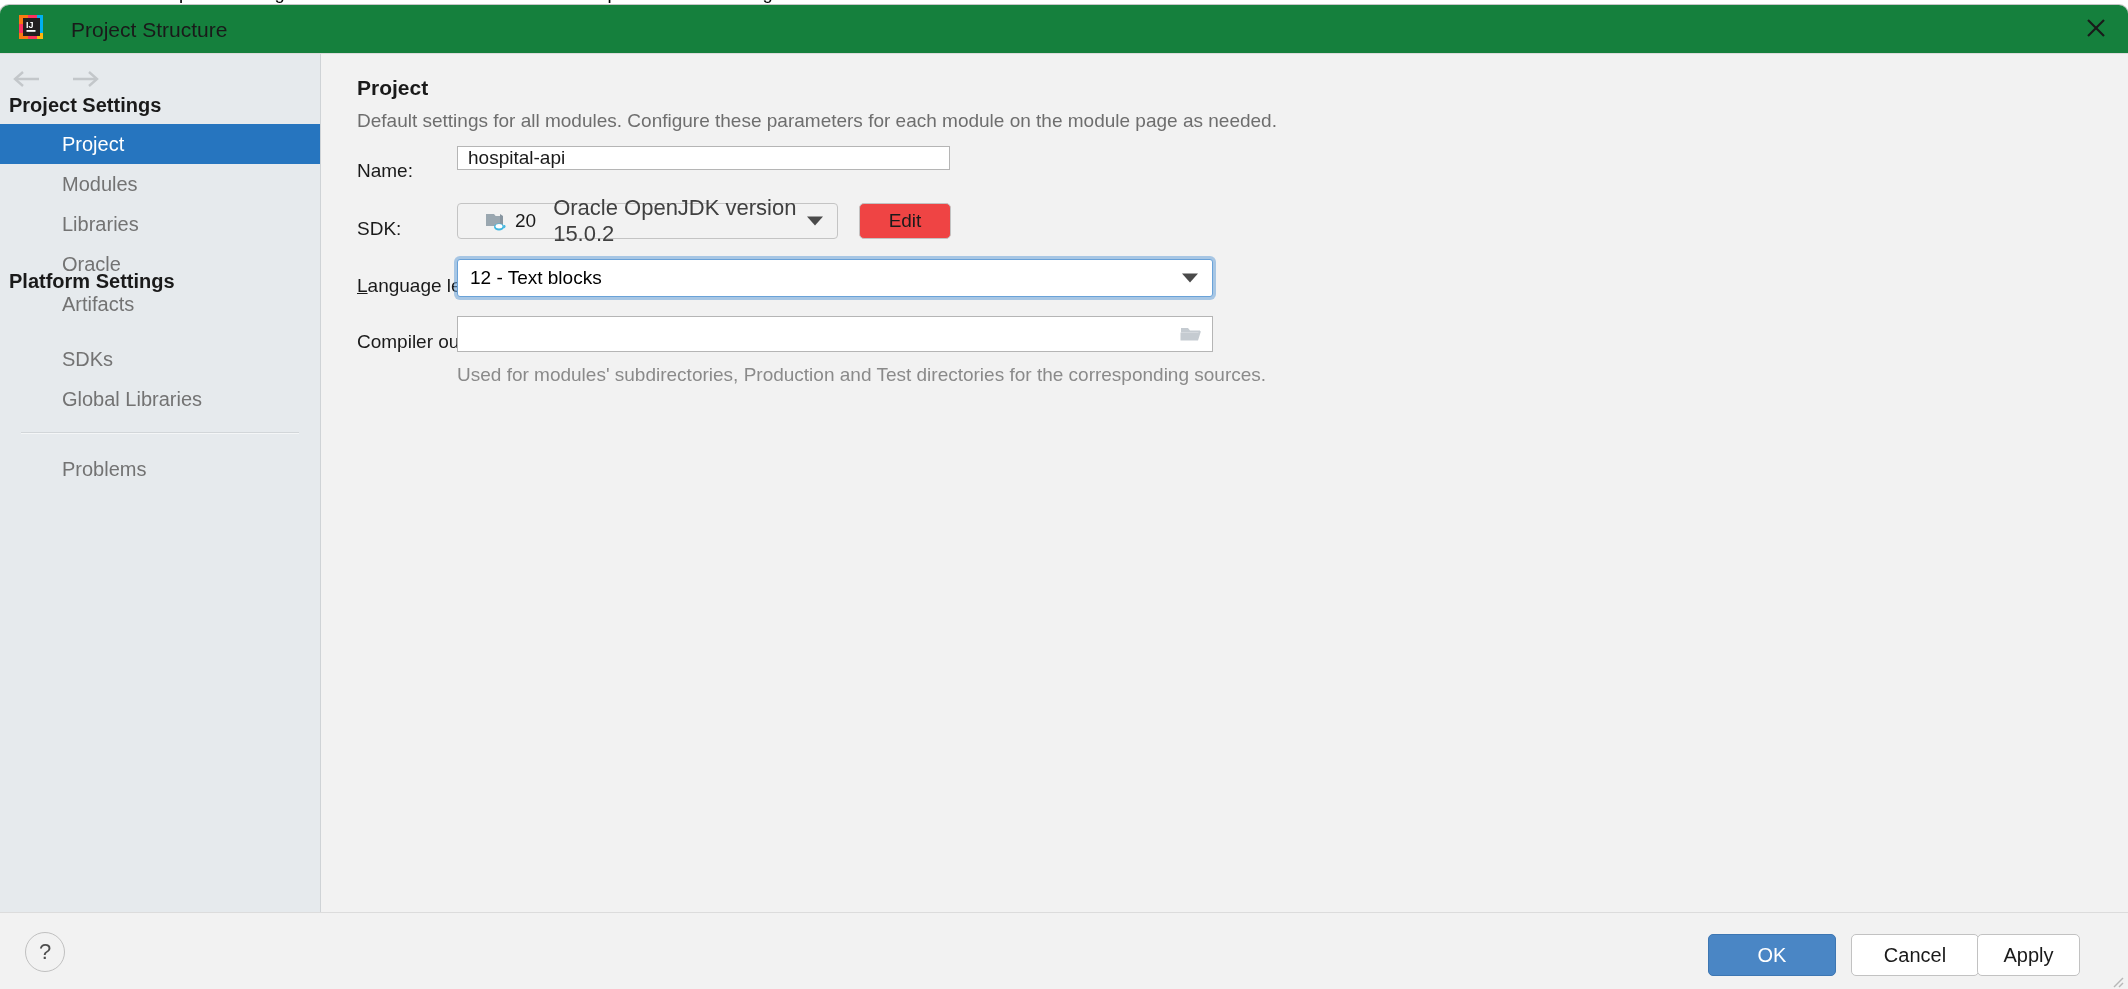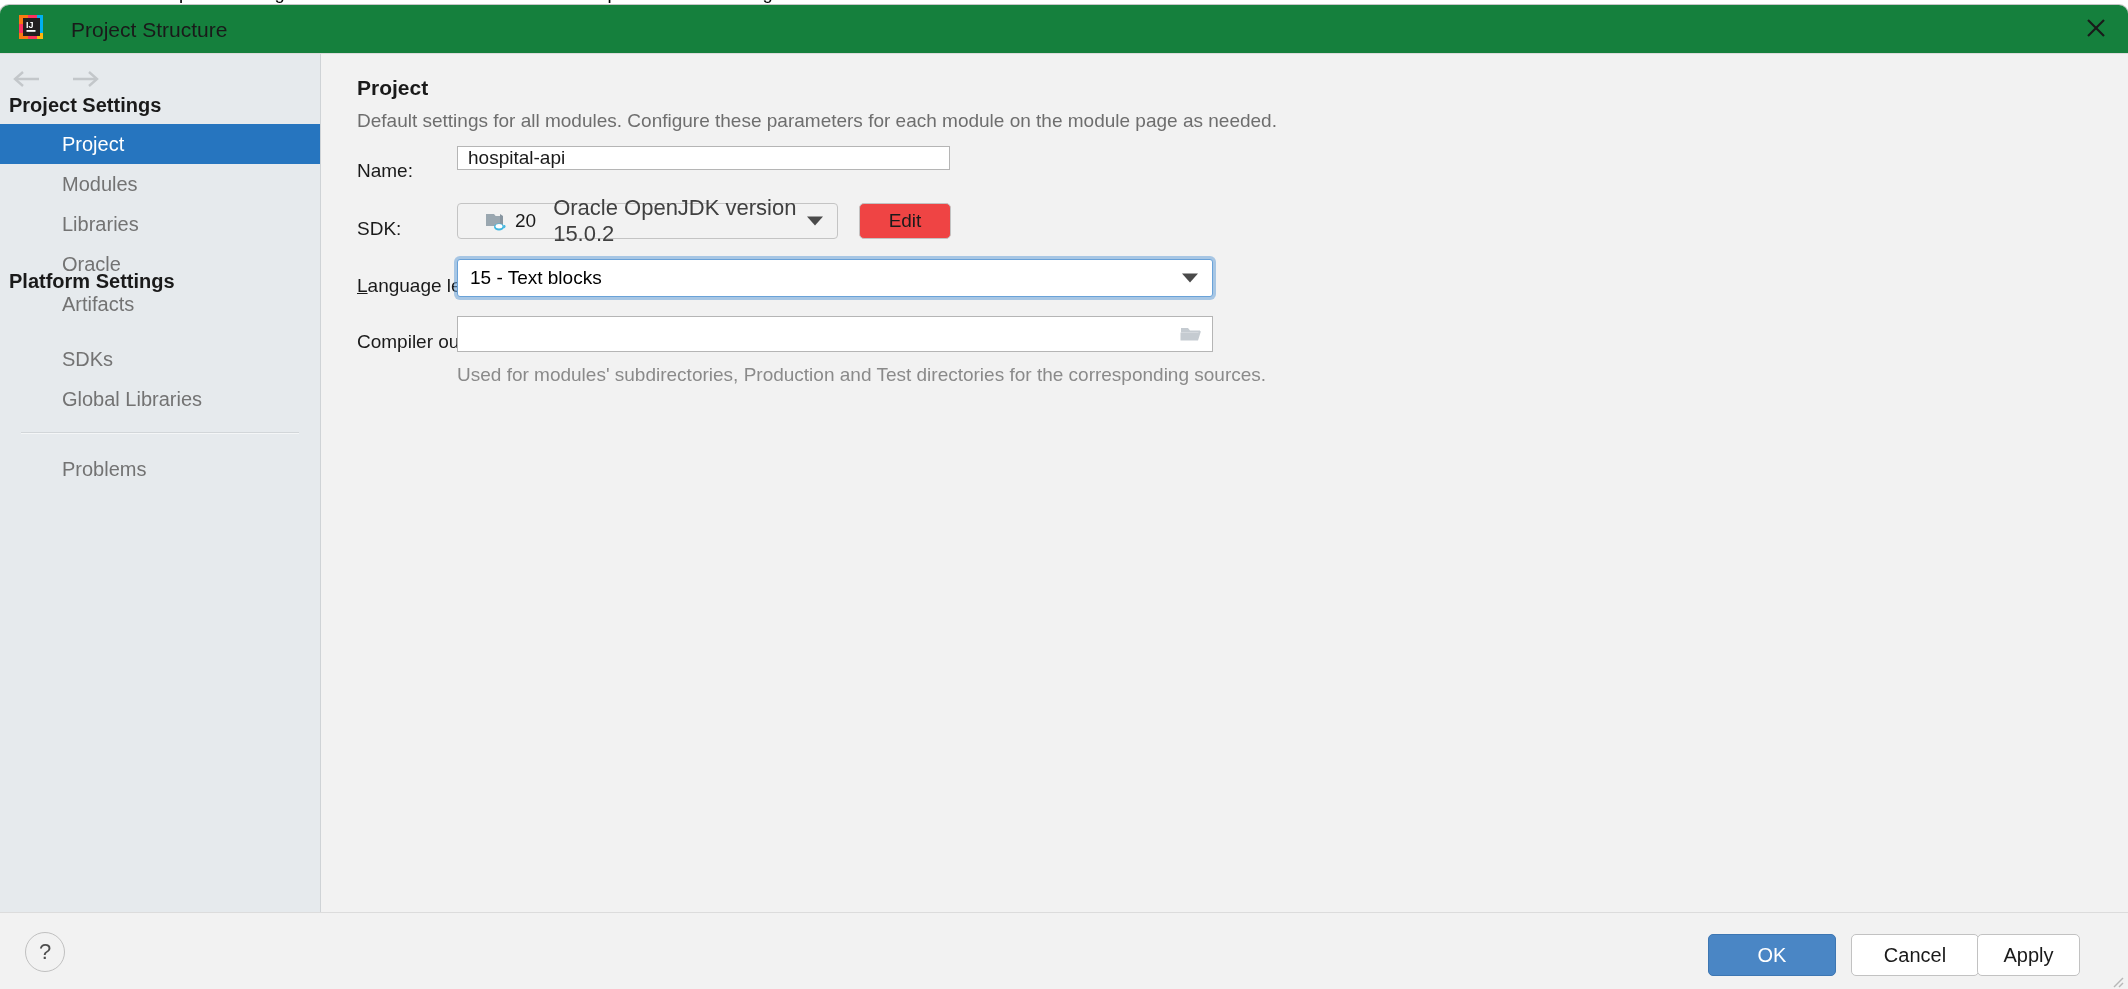--- a/index.html
+++ b/index.html
@@ -407,21 +407,21 @@
         <span class="sdk-ver" style="margin-left:6px">20</span>
         <span class="sdk-name">Oracle OpenJDK version 15.0.2</span>
         <span class="arrow"></span>
       </div>
       <div class="btn" style="left:538px; top:149px; width:92px; height:36px">
         <span>Edit</span>
       </div>
 
       <div class="field-label" style="left:36px; top:221px"><u>L</u><span>anguage level:</span></div>
       <div class="combo focused" style="left:136px; top:205px; width:756px; height:38px">
-        <span style="margin-left:12px">15 - Text blocks</span>
+        <span style="margin-left:12px">12 - Text blocks</span>
         <span class="arrow"></span>
       </div>
 
       <div class="field-label" style="left:36px; top:277px">Compiler output:</div>
       <div class="text-input" style="left:136px; top:262px; width:756px; height:36px; padding-left:0">
         <span style="padding-left:10px; flex:1"></span>
         <span style="width:42px; display:flex; align-items:center; justify-content:center">
           <svg width="24" height="20" viewBox="0 0 24 20">
             <path d="M2 4 h7 l2 2.5 h10 v2 h-19 z" fill="#c5cbd1"></path>
             <path d="M1.5 8.5 h17.5 l3 -1.5 l-3 9.5 h-17.5 z" fill="#c5cbd1"></path>

